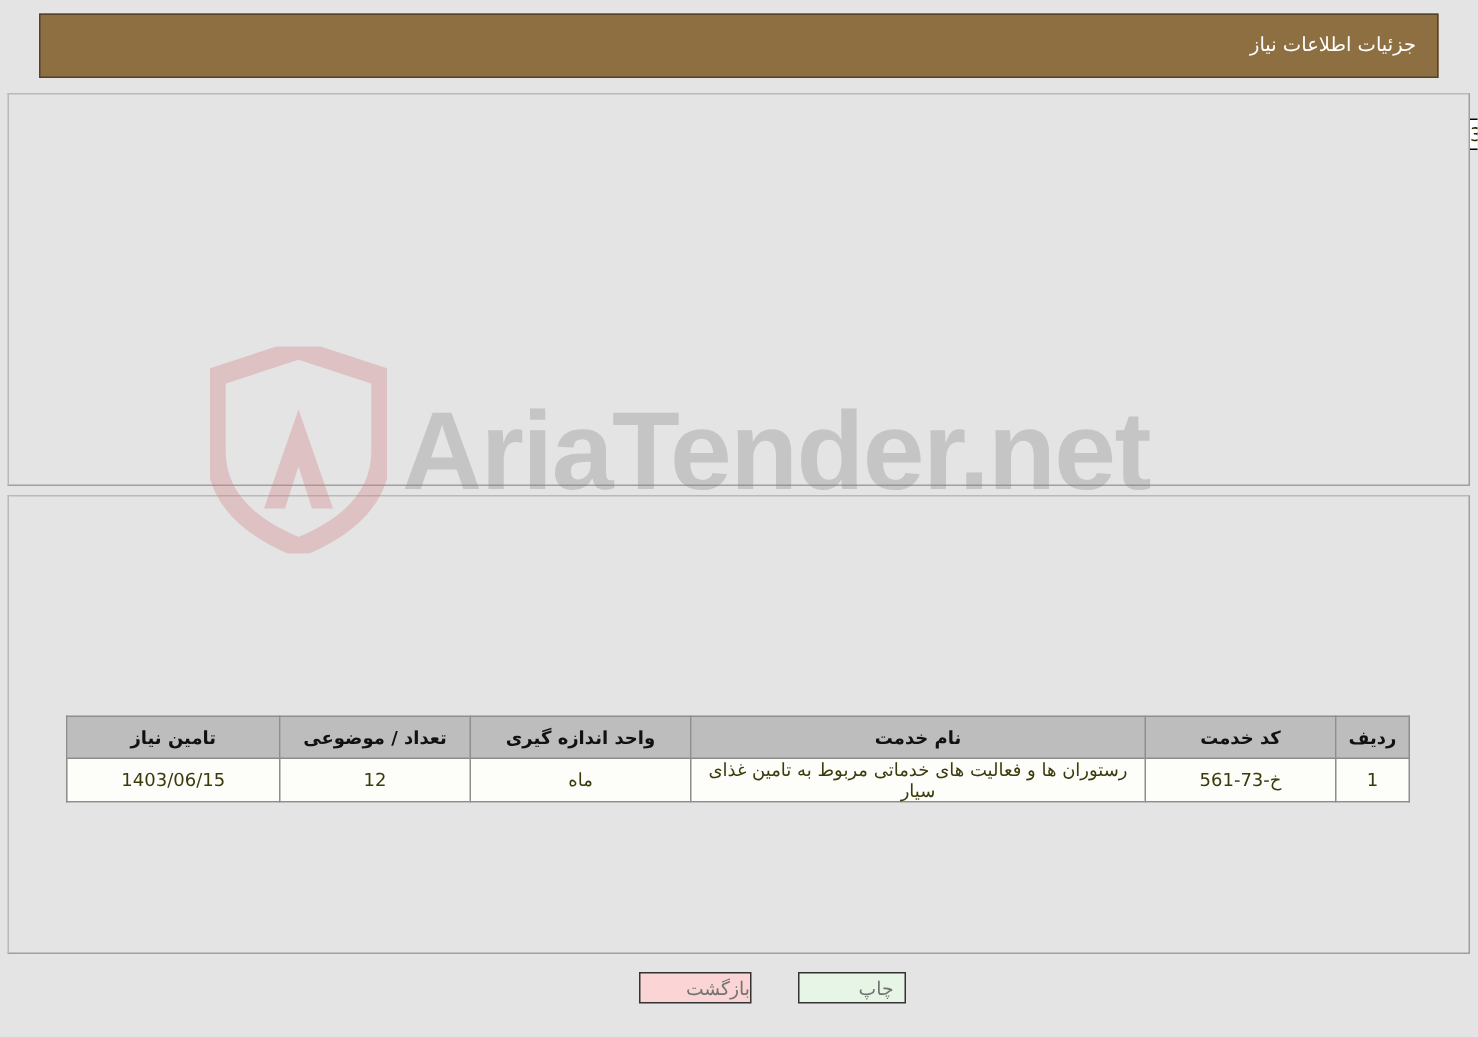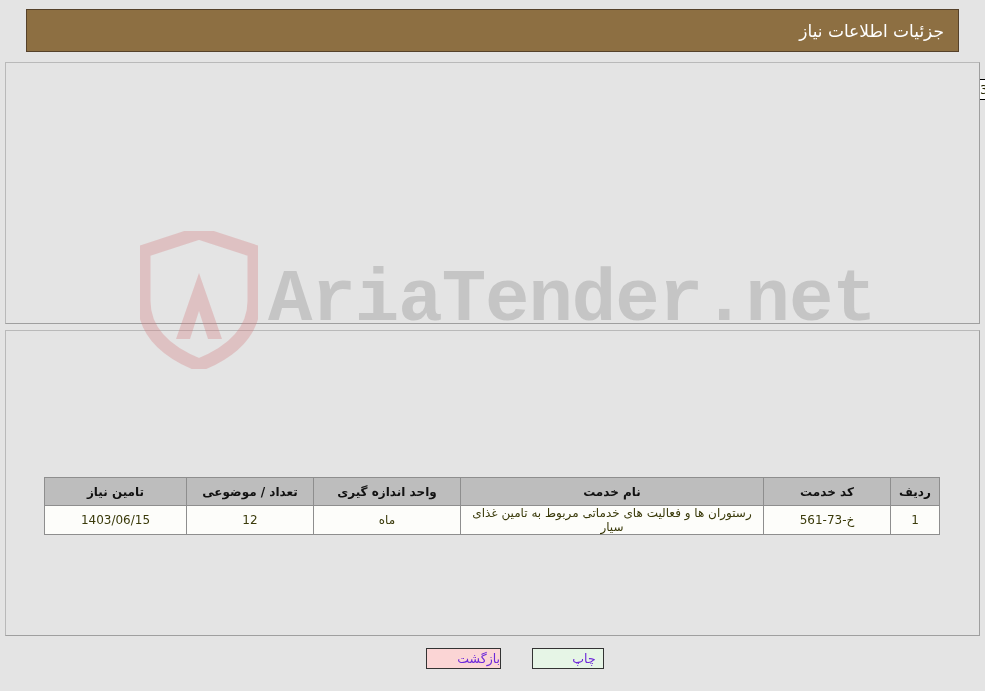--- a/index.html
+++ b/index.html
@@ -36,21 +36,21 @@
     display: flex;
     align-items: center;
     gap: 10px;
     direction: ltr;
   }
   #watermark .wm-shield {
     width: 118px; height: 138px;
     flex: 0 0 auto;
   }
   #watermark .wm-text {
-    font-family: Liberation Mono, monospace;
+    font-family: Liberation Sans, sans-serif;
     font-size: 74px;
     font-weight: bold;
     color: rgba(125,125,125,0.30);
     letter-spacing: -1px;
     white-space: nowrap;
   }
 
   
   .page-header {
     position: absolute;
@@ -61,21 +61,21 @@
     border: 1px solid #55412a;
     box-sizing: border-box;
     display: flex;
     align-items: center;
     justify-content: flex-start;
     padding: 0 14px;
     z-index: 2;
   }
   .page-header .title {
     color: #ffffff;
-    font-size: 17px;
+    font-size: 13px;
     font-weight: normal;
   }
 
   
   .panel {
     position: absolute;
     background: #e4e4e4;
     border: 1px solid #9f9f9f;
     border-top-color: #b9b9b9;
     border-left-color: #b9b9b9;
@@ -259,21 +259,21 @@
   
   .btn {
     position: absolute;
     height: 21px;
     border: 1px solid #333;
     box-sizing: border-box;
     font-size: 12.5px;
     line-height: 19px;
     text-align: center;
     cursor: pointer;
-    color: #6d28d9;
+    color: #737373;
     z-index: 6;
     padding-left: 32px;
   }
   .btn-print  { background: #e6f5e6; }
   .btn-back   { background: #fbd5d5; }
 </style>
 </head>
 <body>
 
 <div id="watermark">

